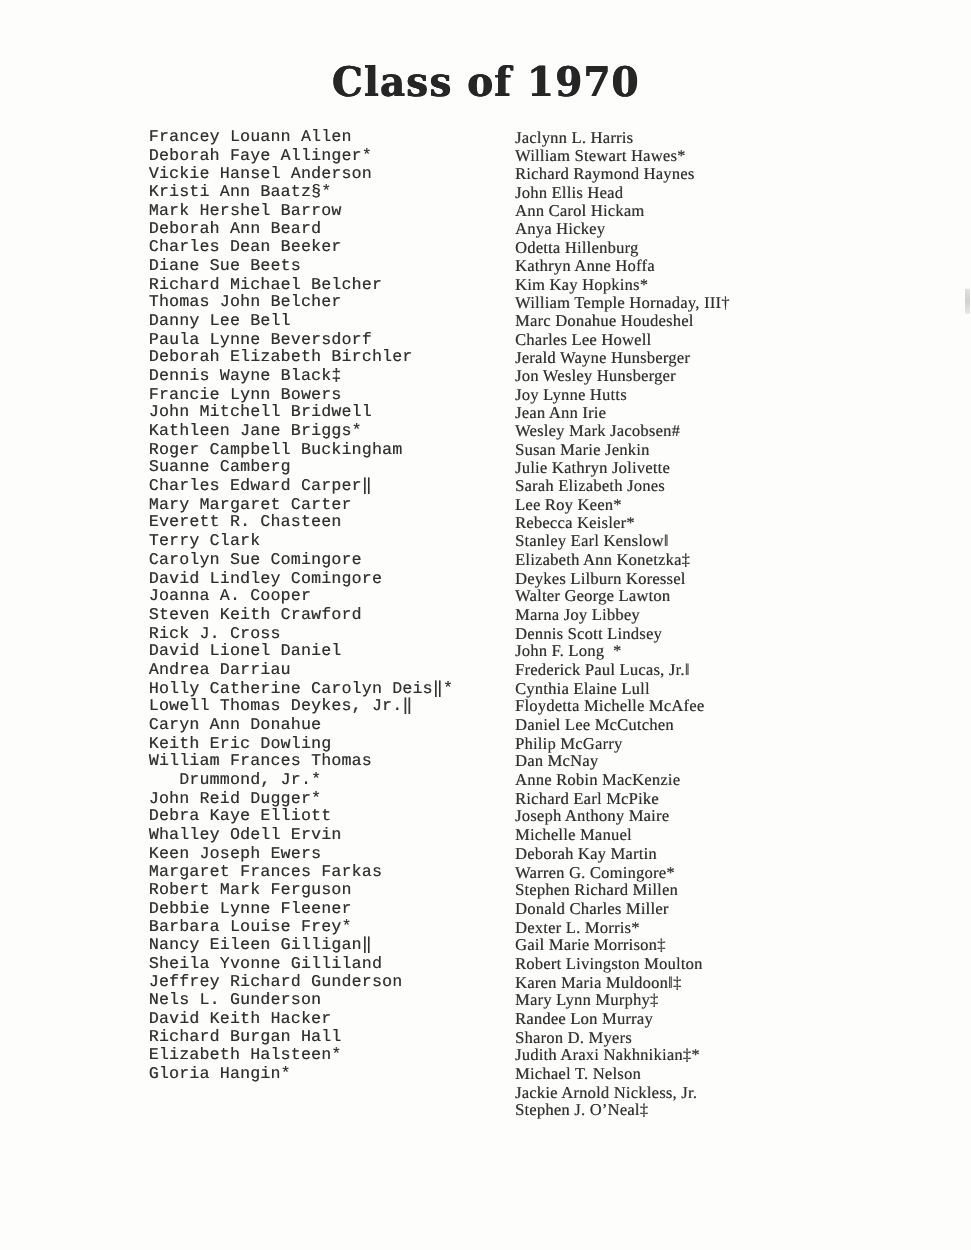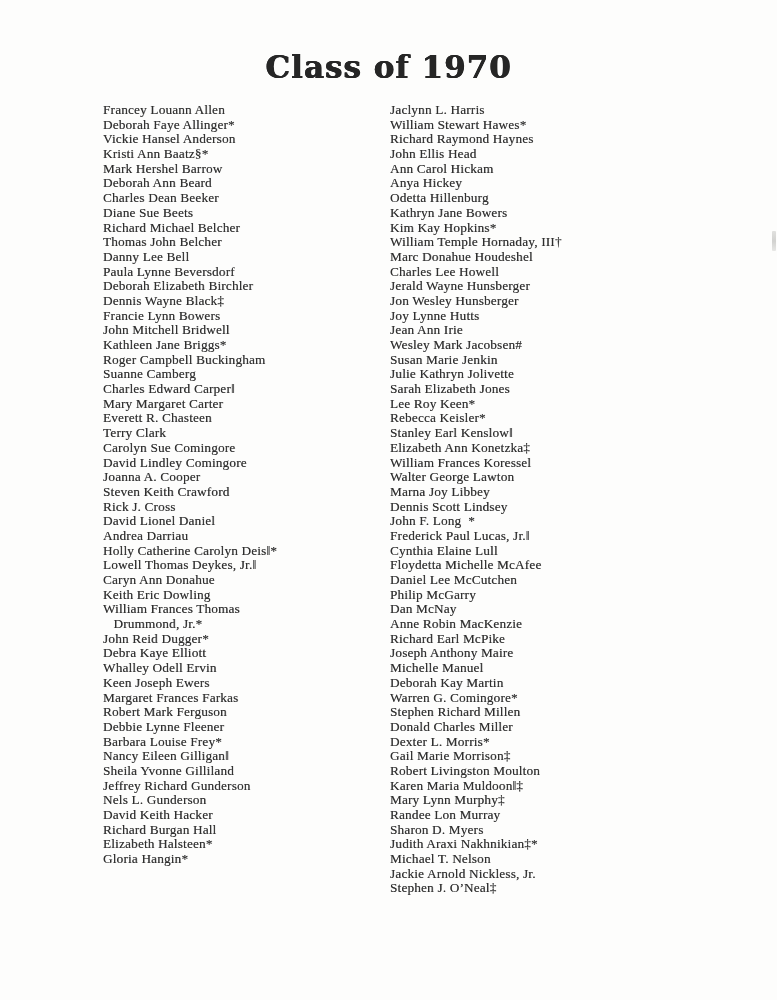--- a/index.html
+++ b/index.html
@@ -34,22 +34,22 @@
   .columns {
     position: absolute;
     top: 103px;
     left: 0;
     width: 777px;
   }
   .col {
     position: absolute;
     top: 0;
   }
-  .col-left  { left: 103px; width: 284px; }
-  .col-right { left: 390px; width: 310px; }
+  .col-left  { left: 119px; width: 284px; font-family: Liberation Mono, monospace; }
+  .col-right { left: 412px; width: 310px; }
   .line {
     font-size: 13.2px;
     line-height: 14.68px;
     color: #2f2f2f;
     white-space: pre;          
     letter-spacing: 0.2px;
     text-shadow: 0.3px 0 0 rgba(47,47,47,0.55); 
   }
   .scan-artifact {
     position: absolute;
@@ -124,38 +124,38 @@
         <div class="line">Gloria Hangin*</div>
       </div>
     <div class="col col-right">
         <div class="line">Jaclynn L. Harris</div>
         <div class="line">William Stewart Hawes*</div>
         <div class="line">Richard Raymond Haynes</div>
         <div class="line">John Ellis Head</div>
         <div class="line">Ann Carol Hickam</div>
         <div class="line">Anya Hickey</div>
         <div class="line">Odetta Hillenburg</div>
-        <div class="line">Kathryn Jane Bowers</div>
+        <div class="line">Kathryn Anne Hoffa</div>
         <div class="line">Kim Kay Hopkins*</div>
         <div class="line">William Temple Hornaday, III†</div>
         <div class="line">Marc Donahue Houdeshel</div>
         <div class="line">Charles Lee Howell</div>
         <div class="line">Jerald Wayne Hunsberger</div>
         <div class="line">Jon Wesley Hunsberger</div>
         <div class="line">Joy Lynne Hutts</div>
         <div class="line">Jean Ann Irie</div>
         <div class="line">Wesley Mark Jacobsen#</div>
         <div class="line">Susan Marie Jenkin</div>
         <div class="line">Julie Kathryn Jolivette</div>
         <div class="line">Sarah Elizabeth Jones</div>
         <div class="line">Lee Roy Keen*</div>
         <div class="line">Rebecca Keisler*</div>
         <div class="line">Stanley Earl Kenslow‖</div>
         <div class="line">Elizabeth Ann Konetzka‡</div>
-        <div class="line">William Frances Koressel</div>
+        <div class="line">Deykes Lilburn Koressel</div>
         <div class="line">Walter George Lawton</div>
         <div class="line">Marna Joy Libbey</div>
         <div class="line">Dennis Scott Lindsey</div>
         <div class="line">John F. Long  *</div>
         <div class="line">Frederick Paul Lucas, Jr.‖</div>
         <div class="line">Cynthia Elaine Lull</div>
         <div class="line">Floydetta Michelle McAfee</div>
         <div class="line">Daniel Lee McCutchen</div>
         <div class="line">Philip McGarry</div>
         <div class="line">Dan McNay</div>

